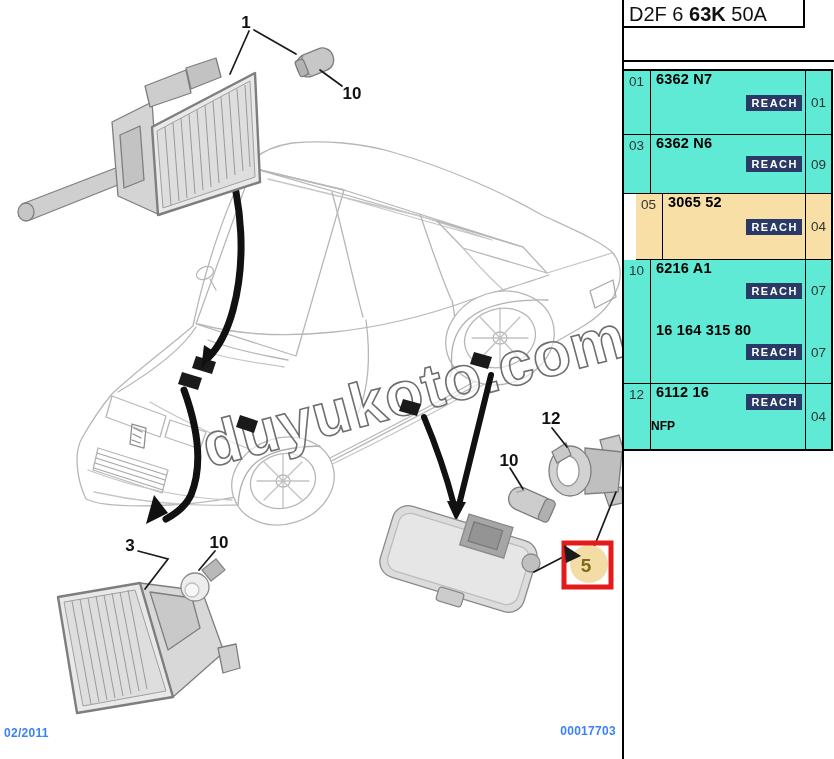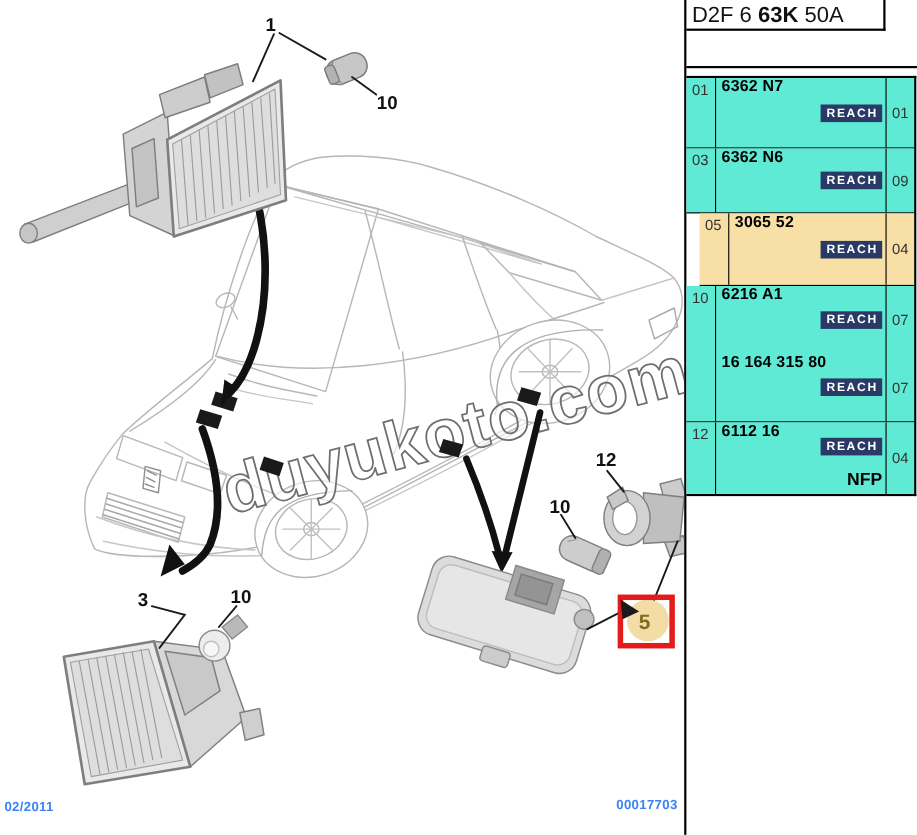--- a/index.html
+++ b/index.html
@@ -28,21 +28,21 @@
   .col-idx{width:27px;box-sizing:border-box;border-right:1px solid #000;
            font-size:13.5px;color:#333;padding:3px 0 0 5px;}
   .col-main{flex:1;display:flex;flex-direction:column;box-sizing:border-box;border-right:1px solid #000;}
   .col-ref{width:25px;display:flex;flex-direction:column;justify-content:space-around;
            align-items:center;font-size:13.5px;color:#333;}
   .line{flex:1;display:flex;align-items:flex-start;position:relative;padding-left:5px;}
   .part-num{font-weight:bold;font-size:14.5px;color:#000;white-space:nowrap;letter-spacing:.2px;}
   .reach-badge{position:absolute;right:3px;top:50%;transform:translateY(-50%);
                background:#2A3A66;color:#fff;font-size:11px;font-weight:bold;
                padding:2px 4px 2px 5px;letter-spacing:1.5px;cursor:pointer;}
-  .note{text-align:right;font-weight:bold;font-size:16px;padding:0 3px 3px 0;color:#000;}
+  .note{text-align:left;font-weight:bold;font-size:12px;padding:0 3px 16px 0;color:#000;}
   .r1{height:63px;} .r2{height:58px;} .r3{height:65px;margin-left:12px;} .r4{height:123px;} .r5{height:65px;}
 </style>
 </head>
 <body>
 
 <div id="stage">
 
   <div id="diagram-pane">
     <svg id="diagram-svg" width="622" height="759" viewBox="0 0 622 759" xmlns="http://www.w3.org/2000/svg">
 

